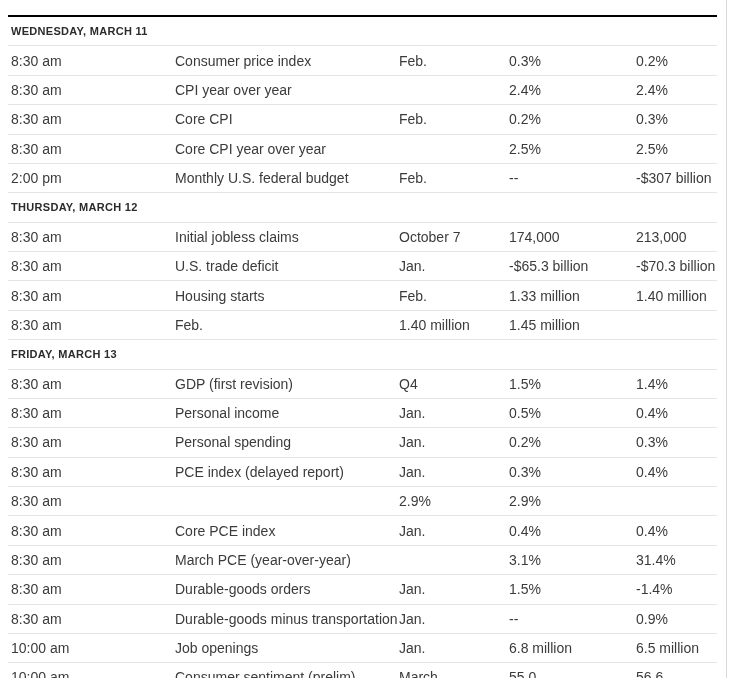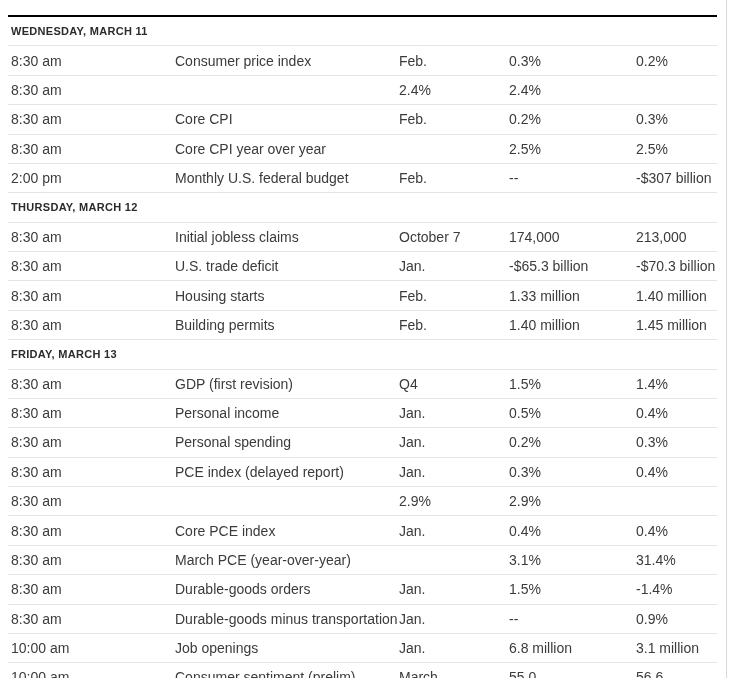--- a/index.html
+++ b/index.html
@@ -72,20 +72,21 @@
   <div class="row">
     <span class="cell">8:30 am</span>
     <span class="cell">Consumer price index</span>
     <span class="cell">Feb.</span>
     <span class="cell">0.3%</span>
     <span class="cell">0.2%</span>
   </div>
 
   <div class="row">
     <span class="cell">8:30 am</span>
+    <span class="cell">CPI year over year</span>
     <span class="cell"></span>
     <span class="cell">2.4%</span>
     <span class="cell">2.4%</span>
   </div>
 
   <div class="row">
     <span class="cell">8:30 am</span>
     <span class="cell">Core CPI</span>
     <span class="cell">Feb.</span>
     <span class="cell">0.2%</span>
@@ -131,21 +132,20 @@
   <div class="row">
     <span class="cell">8:30 am</span>
     <span class="cell">Housing starts</span>
     <span class="cell">Feb.</span>
     <span class="cell">1.33 million</span>
     <span class="cell">1.40 million</span>
   </div>
 
   <div class="row">
     <span class="cell">8:30 am</span>
-    <span class="cell">Building permits</span>
     <span class="cell">Feb.</span>
     <span class="cell">1.40 million</span>
     <span class="cell">1.45 million</span>
   </div>
 
   <div class="date-row">
     <span class="cell">FRIDAY, MARCH 13</span>
   </div>
 
   <div class="row">
@@ -217,21 +217,21 @@
     <span class="cell">Jan.</span>
     <span class="cell">--</span>
     <span class="cell">0.9%</span>
   </div>
 
   <div class="row">
     <span class="cell">10:00 am</span>
     <span class="cell">Job openings</span>
     <span class="cell">Jan.</span>
     <span class="cell">6.8 million</span>
-    <span class="cell">3.1 million</span>
+    <span class="cell">6.5 million</span>
   </div>
 
   <div class="row">
     <span class="cell">10:00 am</span>
     <span class="cell">Consumer sentiment (prelim)</span>
     <span class="cell">March</span>
     <span class="cell">55.0</span>
     <span class="cell">56.6</span>
   </div>
 </div>

